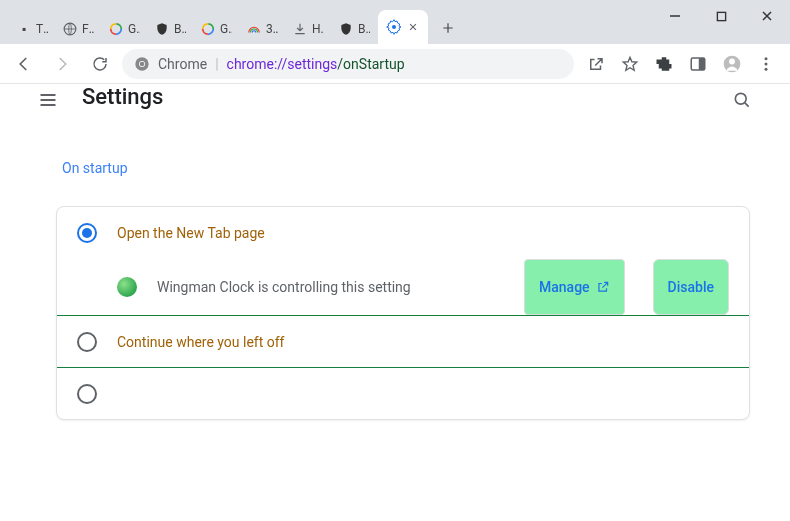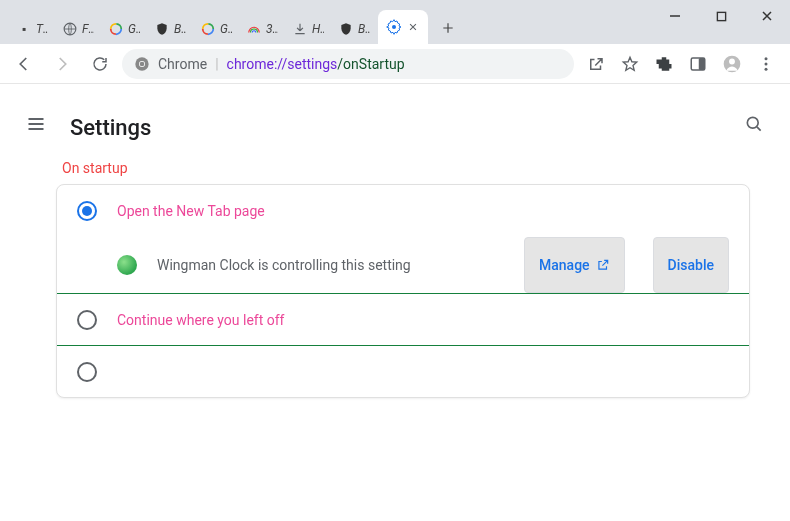--- a/index.html
+++ b/index.html
@@ -4,54 +4,54 @@
 <style>
 * { margin: 0; padding: 0; box-sizing: border-box; font-family: "Segoe UI", Roboto, Arial, sans-serif; }
 body { width: 790px; height: 521px; background: #fff; overflow: hidden; position: relative; }
 
 
 .titlebar { height: 44px; background: #dee1e6; display: flex; align-items: flex-end; justify-content: space-between; }
 .tabs-row { display: flex; align-items: flex-end; height: 100%; padding-left: 10px; gap: 2px; }
 .tab { height: 30px; min-width: 38px; padding: 0 6px; display: flex; align-items: center; gap: 4px; font-size: 12px; color: #444; border-radius: 8px 8px 0 0; position: relative; cursor: default; }
 .tab.active { background: #fff; height: 34px; padding: 0 8px; }
 .tab-fav { width: 16px; height: 16px; display: inline-flex; align-items: center; justify-content: center; }
-.tab-title { white-space: nowrap; overflow: hidden; text-overflow: ellipsis; max-width: 12px; font-style: italic; }
+.tab-title { white-space: nowrap; overflow: hidden; text-overflow: ellipsis; max-width: 12px; }
 .tab .close-x { width: 14px; height: 14px; color: #555; display: flex; align-items: center; justify-content: center; }
 .newtab-btn { width: 28px; height: 28px; display: flex; align-items: center; justify-content: center; color: #444; margin-left: 4px; margin-bottom: 2px; }
 .win-controls { display: flex; align-items: center; height: 32px; align-self: flex-start; }
 .win-btn { width: 46px; height: 32px; display: flex; align-items: center; justify-content: center; color: #333; }
 
 
 .toolbar { height: 40px; background: #fff; border-bottom: 1px solid #e6e6e6; display: flex; align-items: center; padding: 0 8px; gap: 6px; }
 .tbtn { width: 32px; height: 32px; display: flex; align-items: center; justify-content: center; color: #5f6368; border-radius: 50%; }
 .tbtn.disabled { color: #bdbdbd; }
 .omnibox { flex: 1; height: 30px; background: #f1f3f4; border-radius: 15px; display: flex; align-items: center; padding: 0 12px; gap: 8px; color: #5f6368; font-size: 14px; }
 .omnibox .domain { color: #6d28d9; }
 .omnibox .path { color: #14532d; }
 .right-icons { display: flex; align-items: center; gap: 2px; }
 
 
-.settings-hdr { height: 56px; display: flex; align-items: flex-end; padding: 0 20px; gap: 18px; }
+.settings-hdr { height: 56px; display: flex; align-items: flex-start; padding: 0 32px; gap: 18px; }
 .settings-hdr h1 { font-size: 22px; font-weight: 500; color: #202124; }
 .settings-hdr .spacer { flex: 1; }
 
 
 .content { padding: 20px 40px 0 56px; }
-.section-label { font-size: 14px; color: #ef4444; margin-bottom: 8px; margin-left: 6px; }
+.section-label { font-size: 14px; color: #3b82f6; margin-bottom: 30px; margin-left: 6px; }
 .card { border: 1px solid #e0e0e0; border-radius: 8px; background: #fff; box-shadow: 0 1px 2px rgba(60,64,67,0.08); }
-.row { display: flex; align-items: center; min-height: 52px; padding: 0 20px; gap: 20px; font-size: 14px; color: #ec4899; }
+.row { display: flex; align-items: center; min-height: 52px; padding: 0 20px; gap: 20px; font-size: 14px; color: #a16207; }
 .row + .row { border-top: 1px solid #15803d; }
 .row.sub { padding-left: 60px; border-top: none; color: #5f6368; min-height: 56px; justify-content: flex-end; }
 .row .grow { flex: 1; }
 .radio { width: 20px; height: 20px; border: 2px solid #5f6368; border-radius: 50%; display: inline-flex; align-items: center; justify-content: center; flex-shrink: 0; }
 .radio.checked { border-color: #1a73e8; }
 .radio.checked::after { content: ""; width: 10px; height: 10px; background: #1a73e8; border-radius: 50%; }
 .ext-icon { width: 20px; height: 20px; border-radius: 50%; background: radial-gradient(circle at 35% 35%, #8be08b 0%, #2fa74f 70%); flex-shrink: 0; }
-.btn-outline { border: 1px solid #dadce0; background: #e5e5e5; color: #1a73e8; font-size: 14px; padding: 19px 14px; border-radius: 4px; display: inline-flex; align-items: center; gap: 6px; cursor: default; font-weight: 500; }
-.btn-outline + .btn-outline { margin-left: 8px; }
+.btn-outline { border: 1px solid #dadce0; background: #86efac; color: #1a73e8; font-size: 14px; padding: 19px 14px; border-radius: 4px; display: inline-flex; align-items: center; gap: 6px; cursor: default; font-weight: 500; }
+.btn-outline + .btn-outline { margin-left: 8px; border-radius: 6px; }
 
 svg { display: block; }
 </style>
 </head>
 <body>
 
 <div class="titlebar">
   <div class="tabs-row">
     <div class="tab">
       <span class="tab-fav">▪</span>

